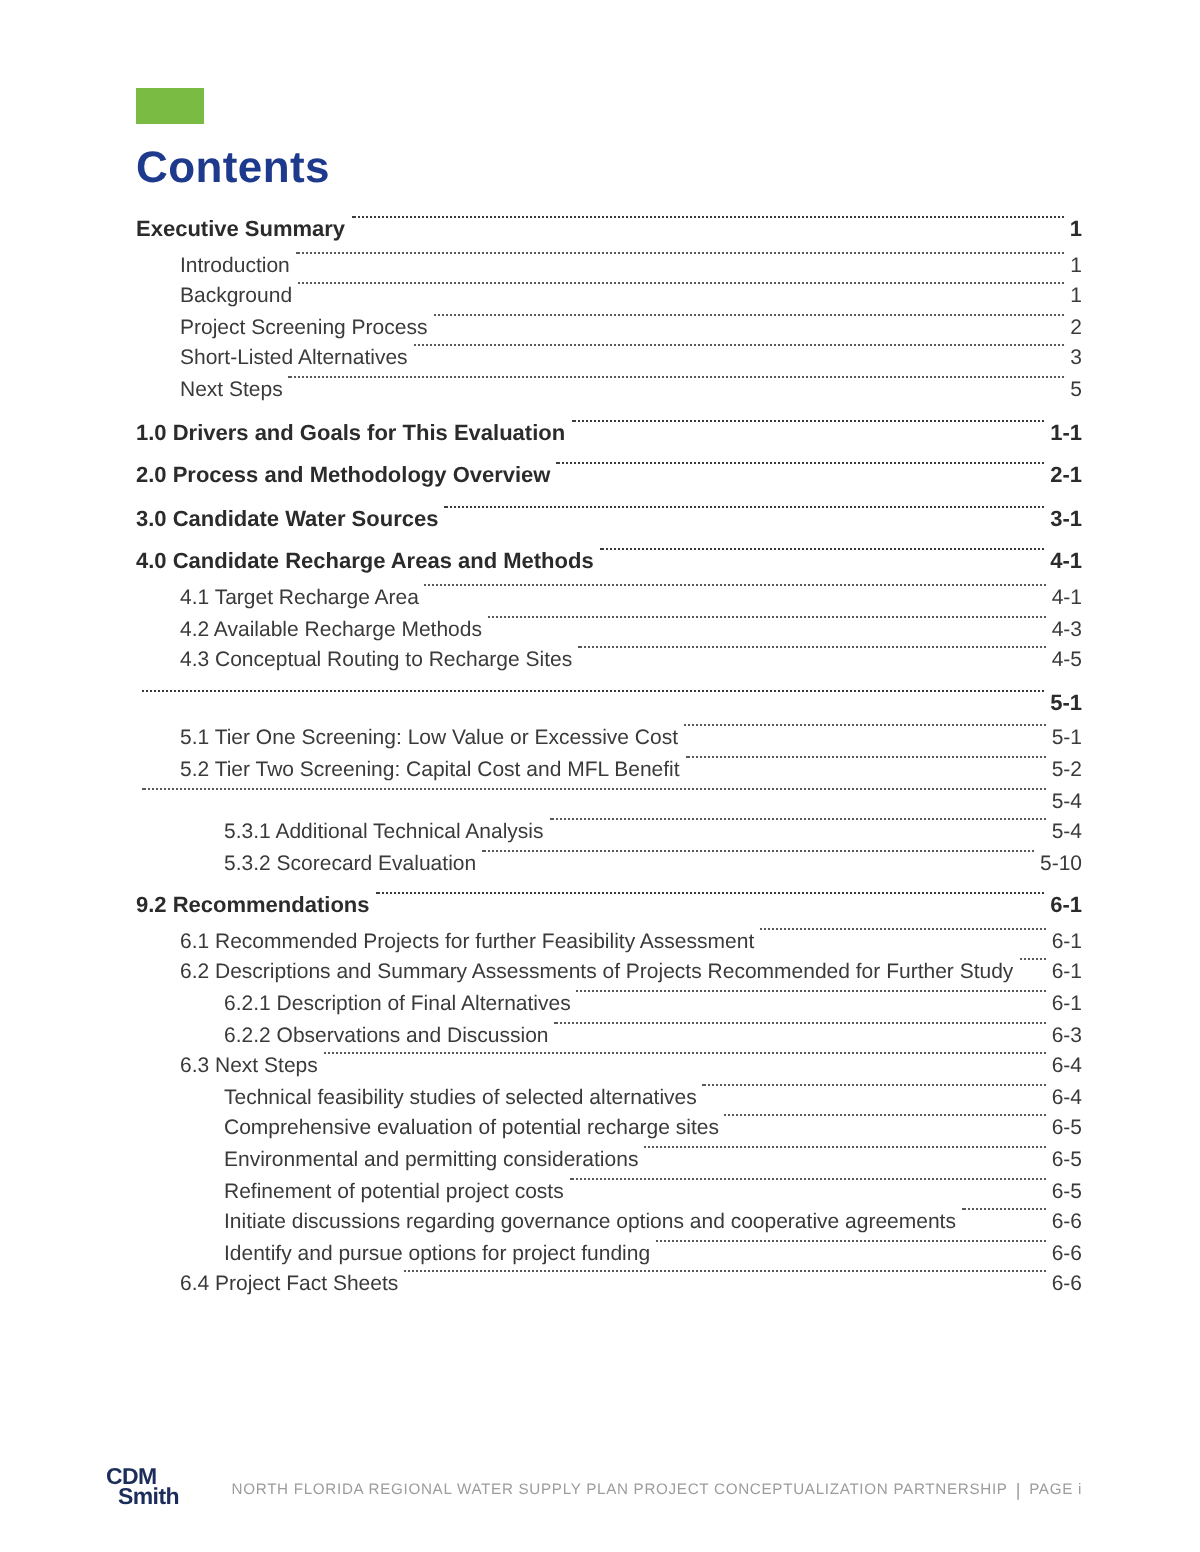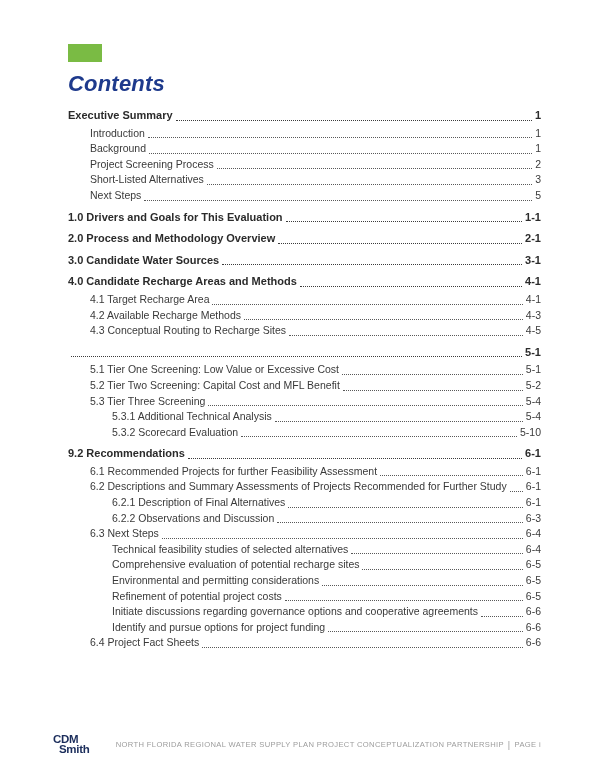--- a/index.html
+++ b/index.html
@@ -22,26 +22,25 @@
     width: 34px;
     height: 18px;
     background: #7abb44;
   }
   .page-title {
     margin: 9px 0 11px 0;
     font-size: 22px;
     font-weight: bold;
     color: #1e3a8c;
     letter-spacing: 0.2px;
-    font-style: italic;
   }
   .toc-list { width: 100%; }
   .toc-row {
     display: flex;
-    align-items: flex-end;
+    align-items: flex-start;
     font-size: 10.5px;
     line-height: 15.6px;
     height: 15.6px;
     color: #3a3a3a;
     cursor: pointer;
   }
   .toc-row.bold {
     font-weight: bold;
     font-size: 11px;
     color: #2b2b2b;
@@ -168,21 +167,20 @@
           <span class="toc-label">5.1 Tier One Screening: Low Value or Excessive Cost</span>
           <span class="toc-dots"></span>
           <span class="toc-page">5-1</span>
         </div>
         <div class="toc-row level-1">
           <span class="toc-label">5.2 Tier Two Screening: Capital Cost and MFL Benefit</span>
           <span class="toc-dots"></span>
           <span class="toc-page">5-2</span>
         </div>
         <div class="toc-row level-1">
-          <span class="toc-label">5.3 Tier Three Screening</span>
           <span class="toc-dots"></span>
           <span class="toc-page">5-4</span>
         </div>
         <div class="toc-row level-2">
           <span class="toc-label">5.3.1 Additional Technical Analysis</span>
           <span class="toc-dots"></span>
           <span class="toc-page">5-4</span>
         </div>
         <div class="toc-row level-2">
           <span class="toc-label">5.3.2 Scorecard Evaluation</span>

